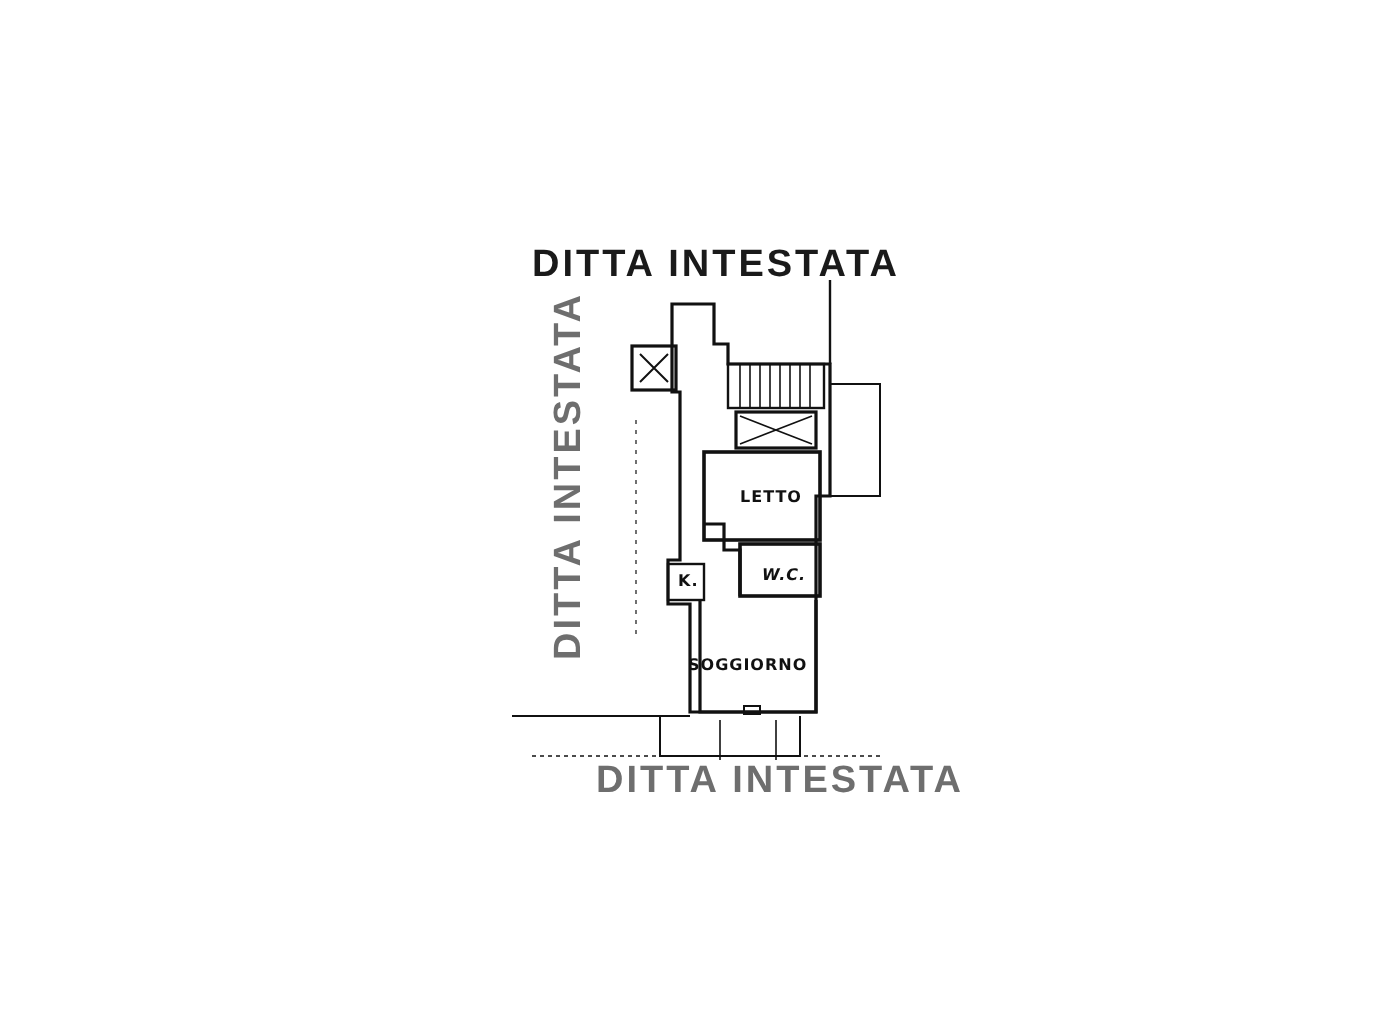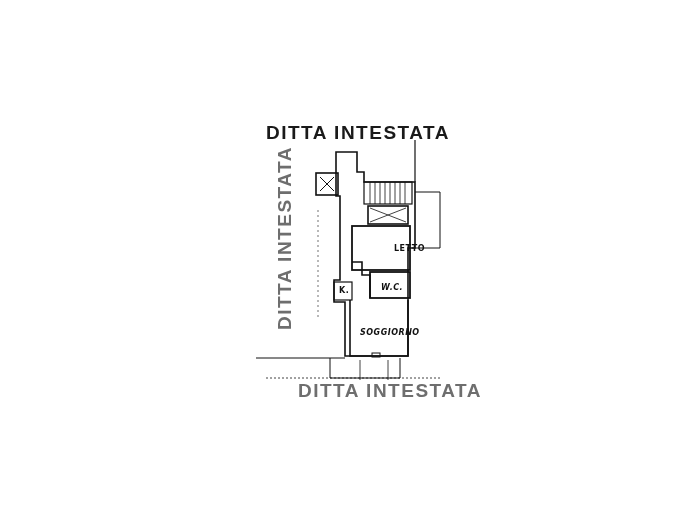--- a/index.html
+++ b/index.html
@@ -58,16 +58,16 @@
     <line x1="388" y1="360" x2="388" y2="380" stroke-width="0.8"></line>
 
     <line x1="318" y1="210" x2="318" y2="320" stroke-width="0.6" stroke-dasharray="2 3"></line>
   </g>
 </svg>
 
 <div class="lbl big" style="left:266px;top:122px;">DITTA INTESTATA</div>
 <div class="lbl big vert faded" style="left:274px;top:330px;">DITTA INTESTATA</div>
 <div class="lbl big faded" style="left:298px;top:380px;">DITTA INTESTATA</div>
 
-<div class="lbl small" style="left:370px;top:244px;margin-left:24px;">LETTO</div>
+<div class="lbl small" style="left:370px;top:244px;">LETTO</div>
 <div class="lbl small" style="left:381px;top:283px;font-style:italic;">W.C.</div>
 <div class="lbl small" style="left:339px;top:286px;">K.</div>
-<div class="lbl small" style="left:360px;top:328px;font-style:italic;">SOGGIORNO</div>
+<div class="lbl small" style="left:344px;top:328px;">SOGGIORNO</div>
 
 </body></html>

